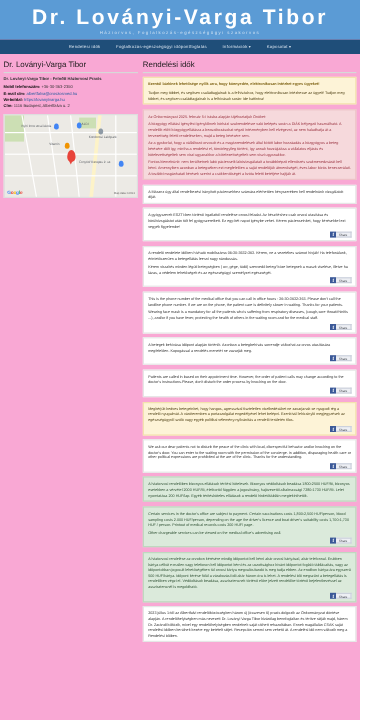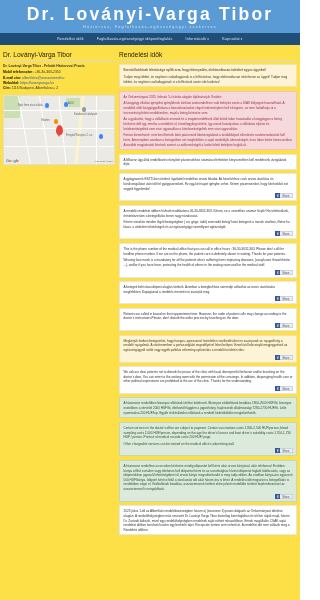--- a/index.html
+++ b/index.html
@@ -4,21 +4,21 @@
 <title>Dr. Loványi-Varga Tibor</title>
 <style>
   * { box-sizing: border-box; }
   html, body {
     margin: 0; padding: 0;
     width: 300px; height: 600px;
     overflow: hidden;
     background: #ffffff;
     font-family: "Liberation Sans", sans-serif;
   }
-  .page { width: 300px; height: 600px; position: relative; background:#fde047; }
+  .page { width: 300px; height: 600px; position: relative; background:#f9a8d4; }
 
   
   .masthead {
     background: #5b9bd5;
     padding: 5px 0 4px 0;
     text-align: center;
   }
   .site-title {
     color: #ffffff;
     font-size: 17.5px;

